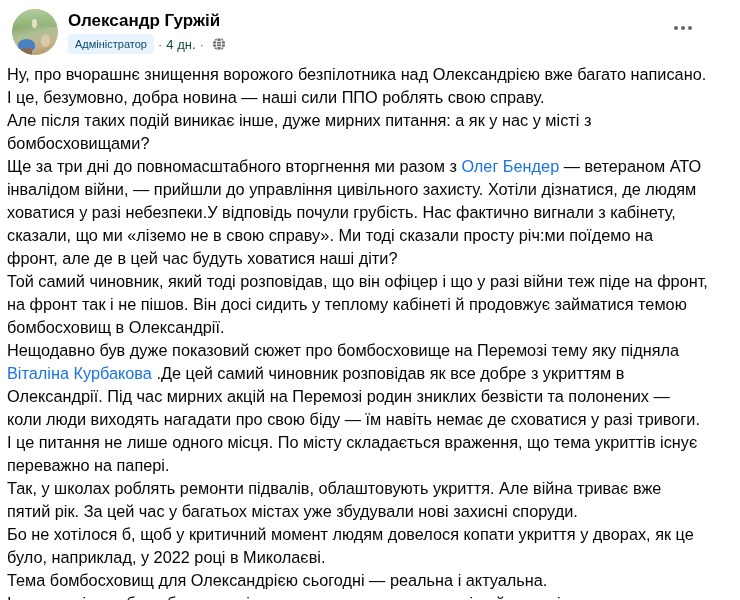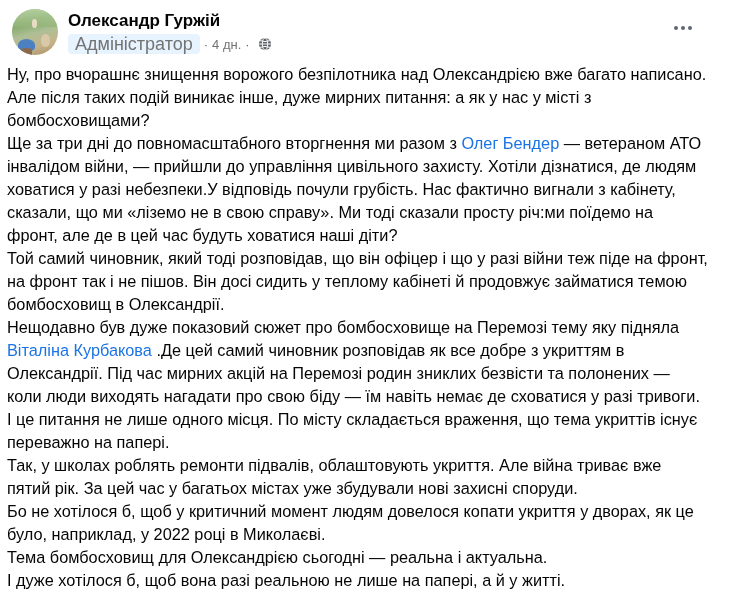--- a/index.html
+++ b/index.html
@@ -45,28 +45,28 @@
   }
   .meta-row {
     display: flex;
     align-items: center;
     margin-top: 3px;
     font-size: 13px;
     color: #65676b;
   }
   .badge {
     background: #e7f3ff;
-    color: #737373;
-    font-size: 18px;
+    color: #0c4a6e;
+    font-size: 11px;
     line-height: 16px;
     padding: 2px 7px;
     border-radius: 4px;
   }
   .sep { margin: 0 4px; color: #65676b; }
-  .timestamp { color: #737373; cursor: pointer; }
+  .timestamp { color: #14532d; cursor: pointer; }
   .globe { margin-left: 4px; display: inline-flex; }
 
   .menu-btn {
     position: absolute;
     right: 18px; top: 20px;
     display: flex; gap: 3px;
     padding: 6px;
     cursor: pointer;
   }
   .menu-btn i {
@@ -126,20 +126,21 @@
 
     <div class="menu-btn">
       <i></i>
       <i></i>
       <i></i>
     </div>
   </div>
 
   <div class="body">
       <div class="para"><span>Ну, про вчорашнє знищення ворожого безпілотника над Олександрією вже багато написано.</span></div>
+      <div class="para"><span>І це, безумовно, добра новина — наші сили ППО роблять свою справу.</span></div>
       <div class="para"><span>Але після таких подій виникає інше, дуже мирних питання: а як у нас у місті з бомбосховищами?</span></div>
       <div class="para"><span>Ще за три дні до повномасштабного вторгнення ми разом з </span><a class="mention">Олег Бендер</a><span>  — ветераном АТО інвалідом війни, — прийшли до управління цивільного захисту. Хотіли дізнатися, де людям ховатися у разі небезпеки.У відповідь почули грубість. Нас фактично вигнали з кабінету, сказали, що ми «ліземо не в свою справу». Ми тоді сказали просту річ:ми поїдемо на фронт, але де в цей час будуть ховатися наші діти?</span></div>
       <div class="para"><span>Той самий чиновник, який тоді розповідав, що він офіцер і що у разі війни теж піде на фронт, на фронт так і не пішов. Він досі сидить у теплому кабінеті й продовжує займатися темою бомбосховищ в Олександрії.</span></div>
       <div class="para"><span>Нещодавно був дуже показовий сюжет про бомбосховище на Перемозі тему яку підняла </span><a class="mention">Віталіна Курбакова</a><span> .Де цей самий чиновник розповідав як все добре з укриттям в Олександрії. Під час мирних акцій на Перемозі родин зниклих безвісти та полонених — коли люди виходять нагадати про свою біду — їм навіть немає де сховатися у разі тривоги.</span></div>
       <div class="para"><span>І це питання не лише одного місця. По місту складається враження, що тема укриттів існує переважно на папері.</span></div>
       <div class="para"><span>Так, у школах роблять ремонти підвалів, облаштовують укриття. Але війна триває вже пятий рік. За цей час у багатьох містах уже збудували нові захисні споруди.</span></div>
       <div class="para"><span>Бо не хотілося б, щоб у критичний момент людям довелося копати укриття у дворах, як це було, наприклад, у 2022 році в Миколаєві.</span></div>
       <div class="para"><span>Тема бомбосховищ для Олександрією сьогодні — реальна і актуальна.</span></div>
       <div class="para"><span>І дуже хотілося б, щоб вона разі реальною не лише на папері, а й у житті.</span></div>
     </div>

